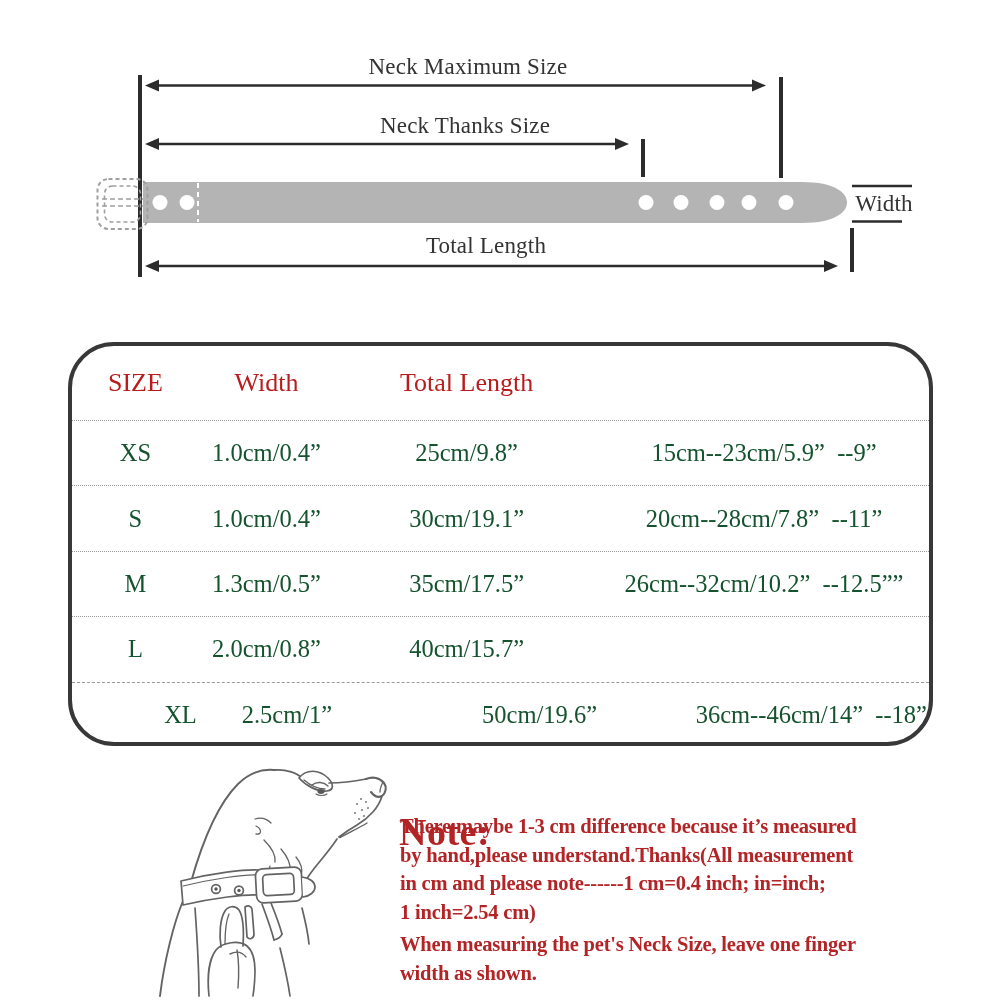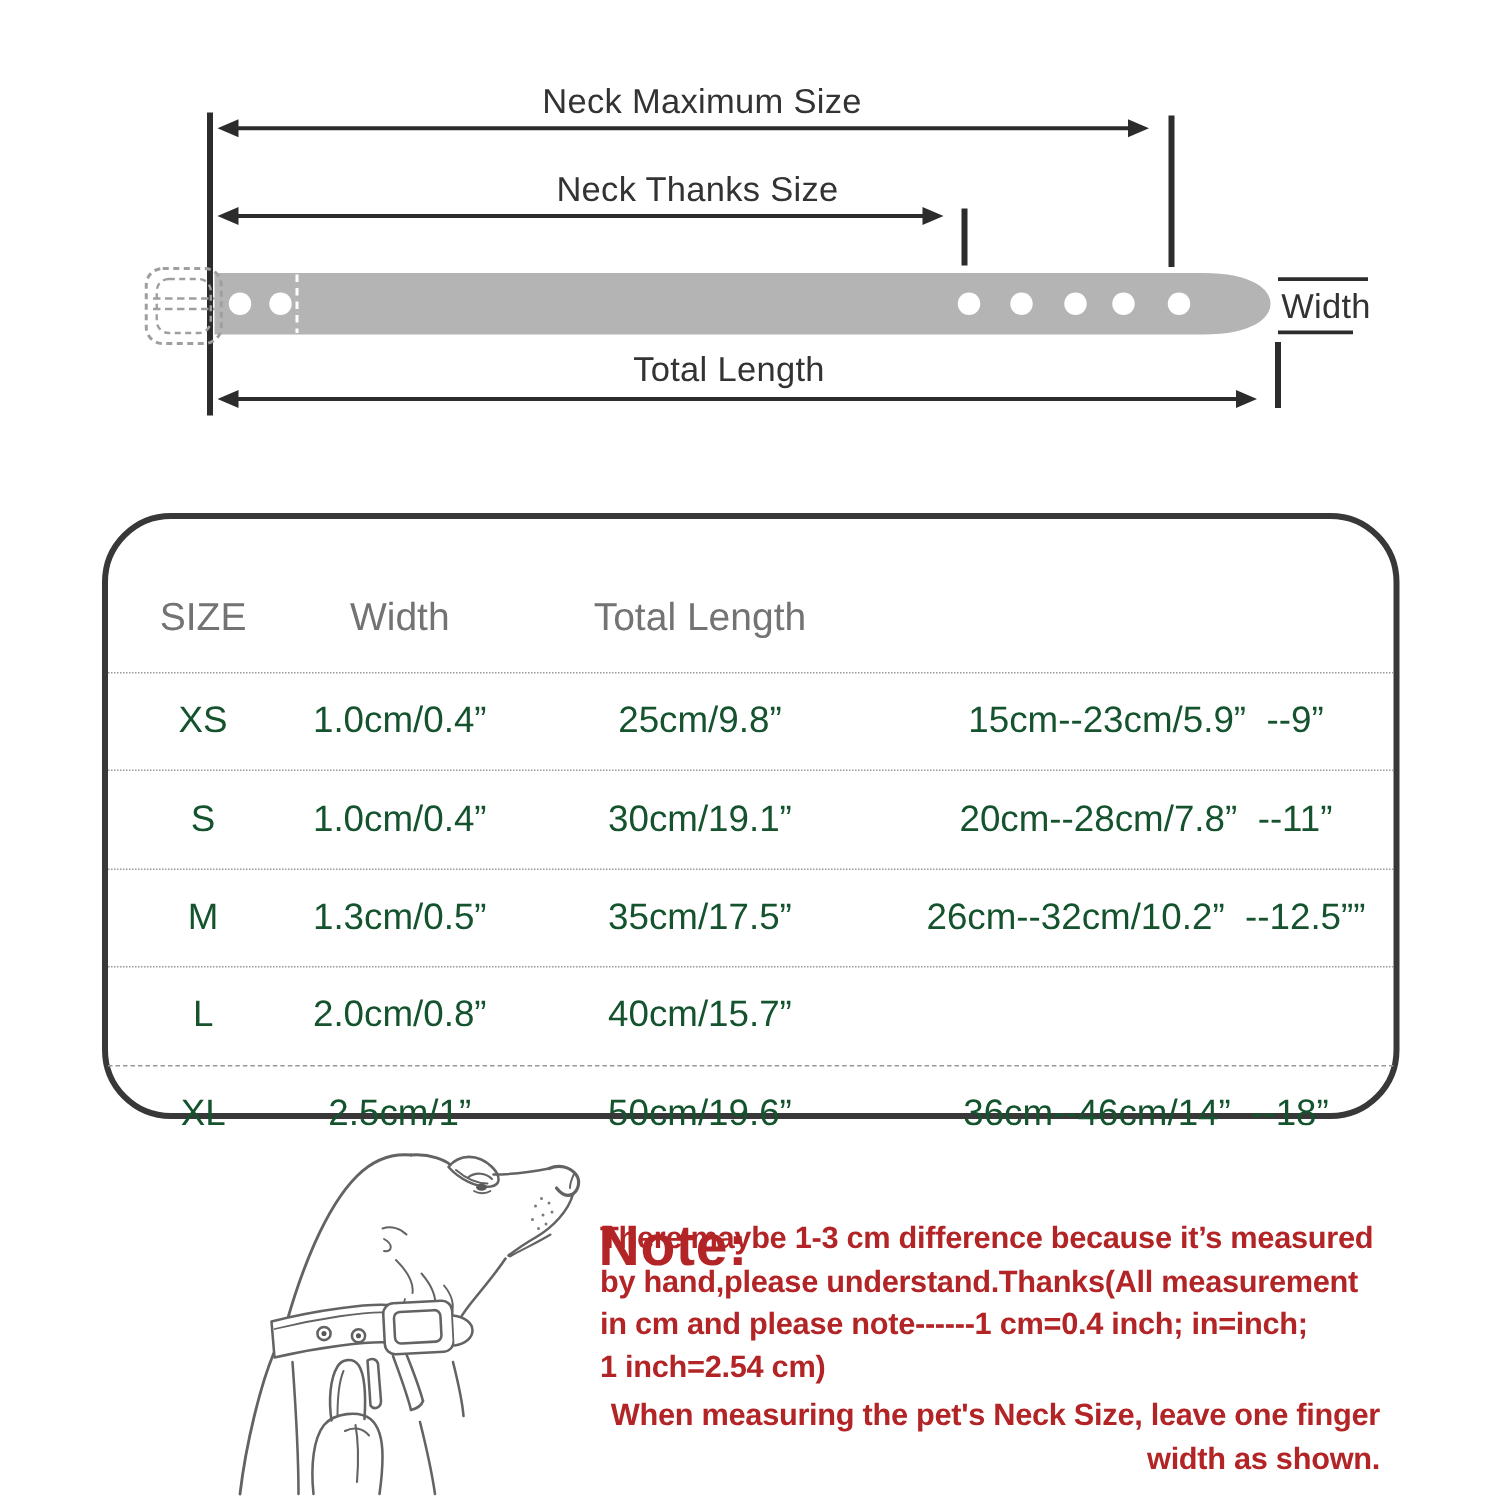--- a/index.html
+++ b/index.html
@@ -1,52 +1,52 @@
 <!DOCTYPE html>
 <html><head>
 <meta charset="utf-8">
 <style>
   html,body{margin:0;padding:0;}
   .canvas{
     position:relative; width:1000px; height:1000px; background:#ffffff;
-    font-family:Liberation Sans, sans-serif; overflow:hidden;
+    font-family:Liberation Serif, serif; overflow:hidden;
     color:#2c2c2c;
   }
   .abs{position:absolute;}
   
   .dlabel{
     position:absolute; font-size:23px; color:#333; text-align:center;
     white-space:nowrap; letter-spacing:0.2px;
   }
   
   .size-table{
     position:absolute; left:68px; top:342px; width:865px; height:404px;
     border:4px solid #383838; border-radius:46px; box-sizing:border-box;
     display:flex; flex-direction:column; background:#fff;
   }
   .trow{
     display:grid; grid-template-columns:14.8% 15.8% 30.9% 38.5%;
     align-items:center; text-align:center; flex:0 0 64.4px;
   }
-  .trow.header{flex:0 0 74px; font-size:26px; color:#737373;margin-top:28px;}
+  .trow.header{flex:0 0 74px; font-size:26px; color:#b91c1c;}
   .trow:not(.header){font-size:24.5px; color:#14532d;}
   .trow + .trow{border-top:1.5px dotted #9a9a9a;}
-  .trow:nth-child(6){border-top:1.5px dashed #9a9a9a;}
+  .trow:nth-child(6){border-top:1.5px dashed #9a9a9a;text-align:right;}
   .cell{padding:0 2px; white-space:nowrap;}
   
   .note-title{
     position:absolute; left:399px; top:810px; font-size:38px; font-weight:bold;
     color:#b22426; letter-spacing:0.5px;
   }
   .note-par{
     position:absolute; left:400px; width:520px; font-size:20.5px; font-weight:bold;
     color:#b22426; line-height:28.5px; white-space:pre-line; letter-spacing:-0.2px;
   }
   .note-par.p1{top:812px;}
-  .note-par.p2{top:930px;text-align:right;}
+  .note-par.p2{top:930px;}
 </style>
 </head>
 <body>
 
 <div class="canvas">
 
   <svg class="abs" style="left:0;top:0" width="1000" height="320" viewBox="0 0 1000 320">
 
     <g fill="#2c2c2c">
       <rect x="138" y="75" width="4" height="202"></rect>

